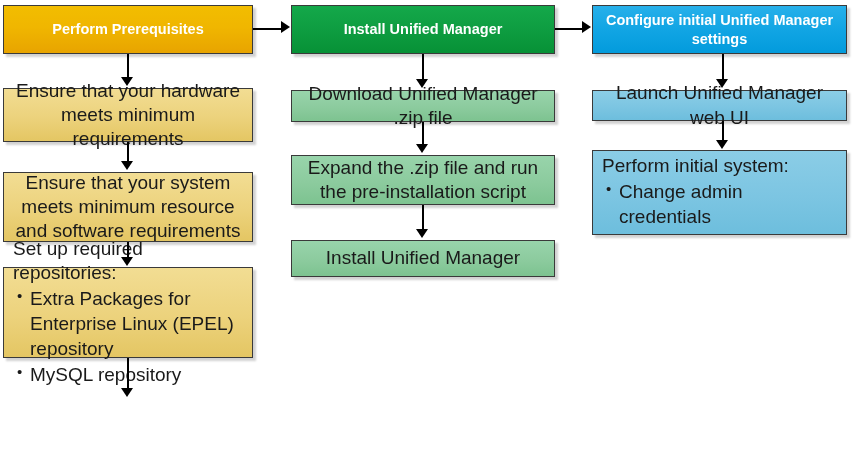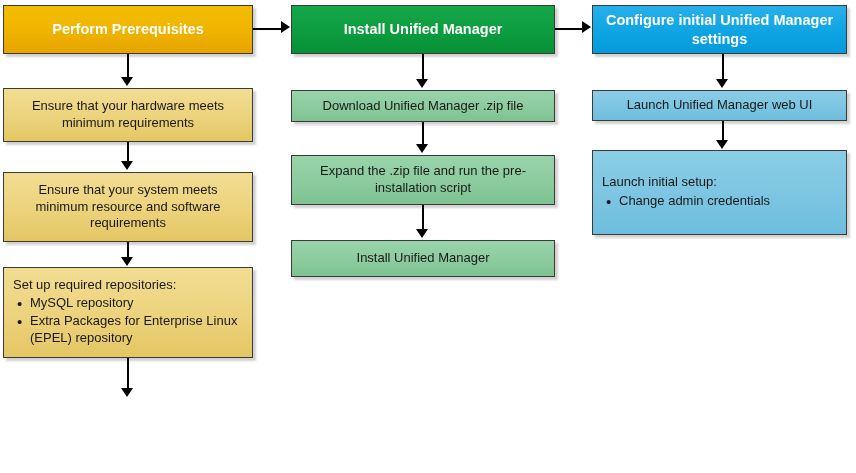--- a/index.html
+++ b/index.html
@@ -13,21 +13,21 @@
   #canvas{position:absolute;left:0;top:0;width:728px;height:473px;}
 
   .box{
     position:absolute;
     box-sizing:border-box;
     border:1px solid #3a3a3a;
     display:flex;
     flex-direction:column;
     justify-content:center;
     box-shadow:3px 3px 2px rgba(0,0,0,0.18);
-    font-size:13px;
+    font-size:19px;
     color:#1a1a1a;
     line-height:1.28;
   }
   .box.center{align-items:center;text-align:center;}
   .box.left{align-items:flex-start;text-align:left;}
 
   .hdr{
     font-weight:bold;
     color:#ffffff;
     font-size:14.5px;
@@ -105,22 +105,22 @@
   </div>
 
   <div class="box c1-body center" style="left:3px;top:172px;width:250px;height:70px;">
     <span class="pad">Ensure that your system meets minimum resource and software requirements</span>
   </div>
 
   <div class="box c1-body left" style="left:3px;top:267px;width:250px;height:91px;">
     <div class="pad">
       <div class="lead">Set up required repositories:</div>
       <ul class="blist">
+        <li>Extra Packages for Enterprise Linux (EPEL) repository</li>
         <li>MySQL repository</li>
-        <li>Extra Packages for Enterprise Linux (EPEL) repository</li>
       </ul>
     </div>
   </div>
 
 
   <div class="conn vline" style="left:127px;top:54px;height:25px;"></div>
   <div class="arrow-d" style="left:121.3px;top:77px;"></div>
 
   <div class="conn vline" style="left:127px;top:142px;height:22px;"></div>
   <div class="arrow-d" style="left:121.3px;top:161px;"></div>
@@ -159,21 +159,21 @@
   <div class="box hdr c3-hdr center" style="left:592px;top:5px;width:255px;height:49px;">
     <span class="pad">Configure initial Unified Manager settings</span>
   </div>
 
   <div class="box c3-body center" style="left:592px;top:90px;width:255px;height:31px;justify-content:center;">
     <span class="pad">Launch Unified Manager web UI</span>
   </div>
 
   <div class="box c3-body left" style="left:592px;top:150px;width:255px;height:85px;">
     <div class="pad">
-      <div class="lead">Launch initial setup:</div>
+      <div class="lead">Perform initial system:</div>
       <ul class="blist">
         <li>Change admin credentials</li>
       </ul>
     </div>
   </div>
 
 
   <div class="conn vline" style="left:722px;top:54px;height:27px;"></div>
   <div class="arrow-d" style="left:716.3px;top:79px;"></div>
 

